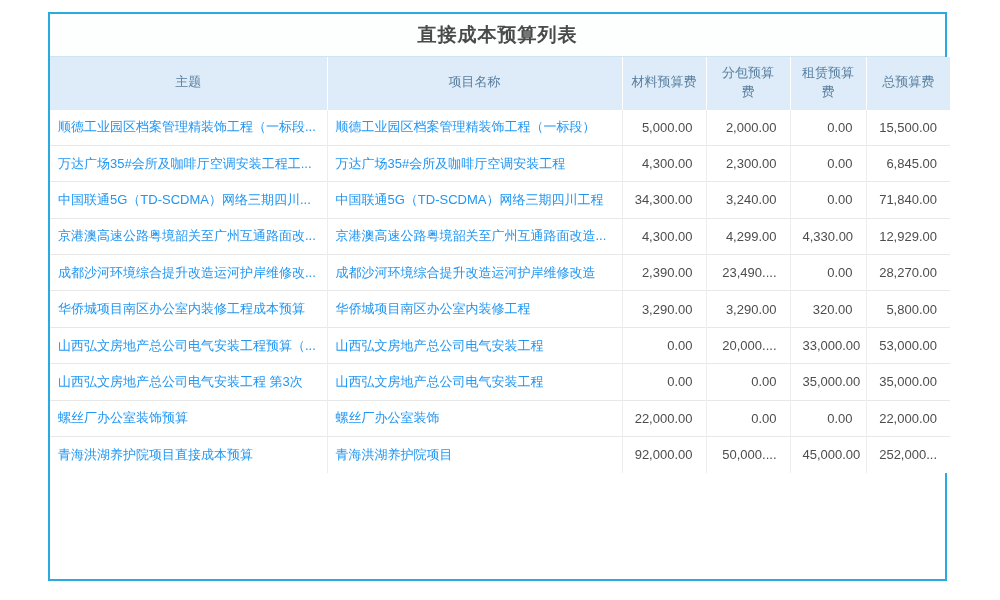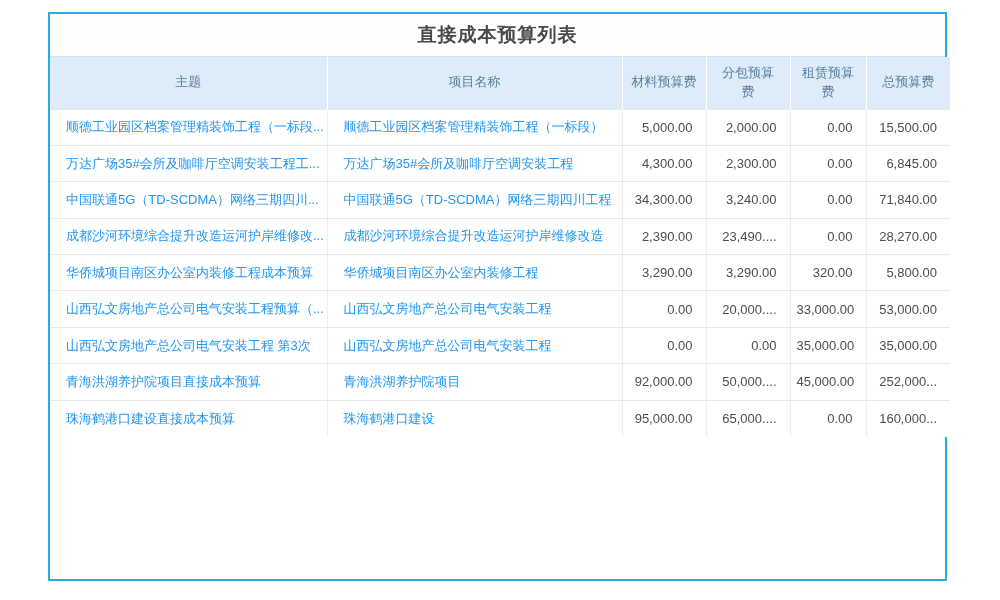--- a/index.html
+++ b/index.html
@@ -29,23 +29,23 @@
     font-size:13px;font-weight:400;text-align:center;vertical-align:middle;
     border-right:1px solid #ffffff;white-space:pre-line;line-height:1.45;
   }
   thead th:last-child{border-right:none;}
   tbody td{
     height:36.4px;font-size:13px;vertical-align:middle;
     border-top:1px solid var(--grid-line);border-right:1px solid #ededed;
     white-space:nowrap;overflow:hidden;background:#ffffff;
   }
   tbody td:last-child{border-right:none;}
-  td.link-cell{text-align:left;padding:0 10px 0 16px;}
+  td.link-cell{text-align:left;padding:0 10px 0 8px;}
   td.link-cell a{color:var(--link);text-decoration:none;cursor:pointer;}
-  td.num{text-align:right;padding:0 13px 0 6px;color:var(--value-text);}
+  td.num{text-align:right;padding:0 13px 0 12px;color:var(--value-text);}
 </style>
 </head>
 <body>
 
 <div class="panel">
   <div class="title-bar">直接成本预算列表</div>
   <table>
     <colgroup>
       <col style="width:277px">
       <col style="width:295px">
@@ -85,20 +85,28 @@
   </tr>
         <tr>
     <td class="link-cell"><a>中国联通5G（TD-SCDMA）网络三期四川...</a></td>
     <td class="link-cell"><a>中国联通5G（TD-SCDMA）网络三期四川工程</a></td>
     <td class="num">34,300.00</td>
     <td class="num">3,240.00</td>
     <td class="num">0.00</td>
     <td class="num">71,840.00</td>
   </tr>
         <tr>
+    <td class="link-cell"><a>京港澳高速公路粤境韶关至广州互通路面改...</a></td>
+    <td class="link-cell"><a>京港澳高速公路粤境韶关至广州互通路面改造...</a></td>
+    <td class="num">4,300.00</td>
+    <td class="num">4,299.00</td>
+    <td class="num">4,330.00</td>
+    <td class="num">12,929.00</td>
+  </tr>
+        <tr>
     <td class="link-cell"><a>成都沙河环境综合提升改造运河护岸维修改...</a></td>
     <td class="link-cell"><a>成都沙河环境综合提升改造运河护岸维修改造</a></td>
     <td class="num">2,390.00</td>
     <td class="num">23,490....</td>
     <td class="num">0.00</td>
     <td class="num">28,270.00</td>
   </tr>
         <tr>
     <td class="link-cell"><a>华侨城项目南区办公室内装修工程成本预算</a></td>
     <td class="link-cell"><a>华侨城项目南区办公室内装修工程</a></td>
@@ -117,30 +125,30 @@
   </tr>
         <tr>
     <td class="link-cell"><a>山西弘文房地产总公司电气安装工程 第3次</a></td>
     <td class="link-cell"><a>山西弘文房地产总公司电气安装工程</a></td>
     <td class="num">0.00</td>
     <td class="num">0.00</td>
     <td class="num">35,000.00</td>
     <td class="num">35,000.00</td>
   </tr>
         <tr>
+    <td class="link-cell"><a>螺丝厂办公室装饰预算</a></td>
+    <td class="link-cell"><a>螺丝厂办公室装饰</a></td>
+    <td class="num">22,000.00</td>
+    <td class="num">0.00</td>
+    <td class="num">0.00</td>
+    <td class="num">22,000.00</td>
+  </tr>
+        <tr>
     <td class="link-cell"><a>青海洪湖养护院项目直接成本预算</a></td>
     <td class="link-cell"><a>青海洪湖养护院项目</a></td>
     <td class="num">92,000.00</td>
     <td class="num">50,000....</td>
     <td class="num">45,000.00</td>
     <td class="num">252,000...</td>
   </tr>
-        <tr>
-    <td class="link-cell"><a>珠海鹤港口建设直接成本预算</a></td>
-    <td class="link-cell"><a>珠海鹤港口建设</a></td>
-    <td class="num">95,000.00</td>
-    <td class="num">65,000....</td>
-    <td class="num">0.00</td>
-    <td class="num">160,000...</td>
-  </tr>
       </tbody>
   </table>
 </div>
 
 </body></html>

